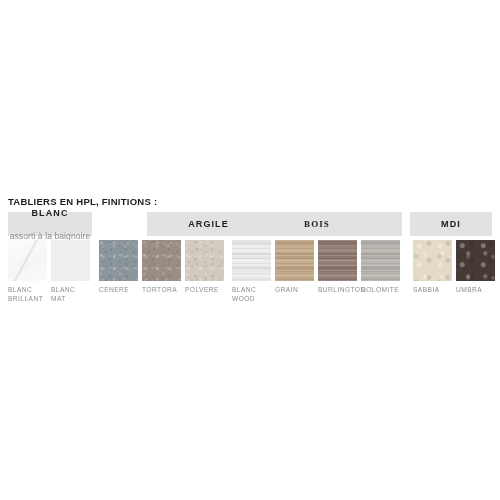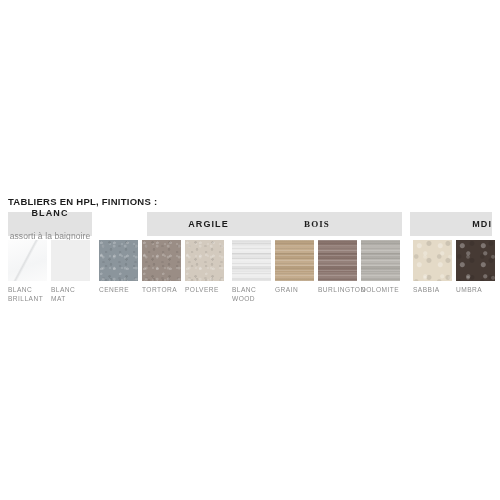--- a/index.html
+++ b/index.html
@@ -211,21 +211,21 @@
         <div class="tex tex-wood"></div>
       </div>
       <div class="swatch-label">BURLINGTON</div>
     </div>
     <div class="swatch-cell" style="left: 361px;">
       <div class="swatch-chip" style="background-color: rgb(181, 178, 172);">
         <div class="tex tex-wood"></div>
       </div>
       <div class="swatch-label">DOLOMITE</div>
     </div>
-    <div class="group-header single" style="left: 410px; width: 82px; align-items: flex-end;">
+    <div class="group-header single" style="left: 410px; width: 82px;">
       <div class="gh-title">MDI</div>
     </div>
     <div class="swatch-cell" style="left: 413px;">
       <div class="swatch-chip" style="background-color: rgb(228, 218, 199);">
         <div class="tex tex-stone"></div>
       </div>
       <div class="swatch-label">SABBIA</div>
     </div>
     <div class="swatch-cell" style="left: 456px;">
       <div class="swatch-chip" style="background-color: rgb(70, 58, 52);">

